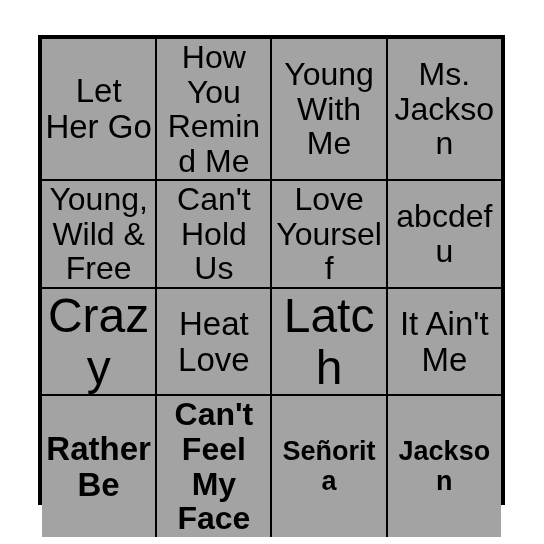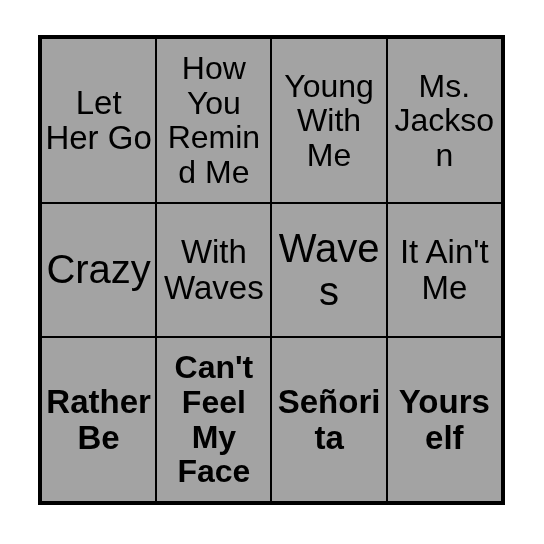--- a/index.html
+++ b/index.html
@@ -55,24 +55,24 @@
   .bingo-grid tr:first-child .bingo-cell { border-top-width: 0; }
   .bingo-grid tr:last-child  .bingo-cell { border-bottom-width: 0; font-weight: bold; }
   .bingo-grid .bingo-cell:first-child { border-left-width: 0; }
   .bingo-grid .bingo-cell:last-child  { border-right-width: 0; margin-top: 12px; }
 
   .cell-text {
     display: block;
   }
 
   
-  .size-xl   .cell-text { font-size: 40px; }
+  .size-xl   .cell-text { font-size: 48px; }
   .size-lg   .cell-text { font-size: 33px; }
   .size-md   .cell-text { font-size: 32px; }
-  .size-sm   .cell-text { font-size: 33px; }
+  .size-sm   .cell-text { font-size: 27px; }
 </style>
 </head>
 <body>
 
 <div id="bingo-card">
   <table class="bingo-grid">
     <tbody>
       <tr>
         <td class="bingo-cell size-lg">
             <span class="cell-text">Let Her Go</span>
@@ -81,42 +81,56 @@
             <span class="cell-text">How You Remind Me</span>
           </td>
         <td class="bingo-cell size-md">
             <span class="cell-text">Young With Me</span>
           </td>
         <td class="bingo-cell size-md">
             <span class="cell-text">Ms. Jackson</span>
           </td>
       </tr>
       <tr>
+        <td class="bingo-cell size-md">
+            <span class="cell-text">Young, Wild &amp; Free</span>
+          </td>
+        <td class="bingo-cell size-md">
+            <span class="cell-text">Can't Hold Us</span>
+          </td>
+        <td class="bingo-cell size-md">
+            <span class="cell-text">Love Yourself</span>
+          </td>
+        <td class="bingo-cell size-md">
+            <span class="cell-text">abcdefu</span>
+          </td>
+      </tr>
+      <tr>
         <td class="bingo-cell size-xl">
             <span class="cell-text">Crazy</span>
           </td>
         <td class="bingo-cell size-lg">
-            <span class="cell-text">With Waves</span>
+            <span class="cell-text">Heat Love</span>
           </td>
         <td class="bingo-cell size-xl">
-            <span class="cell-text">Waves</span>
+            <span class="cell-text">Latch</span>
           </td>
         <td class="bingo-cell size-lg">
             <span class="cell-text">It Ain't Me</span>
           </td>
       </tr>
       <tr>
         <td class="bingo-cell size-lg">
             <span class="cell-text">Rather Be</span>
           </td>
         <td class="bingo-cell size-md">
             <span class="cell-text">Can't Feel My Face</span>
           </td>
         <td class="bingo-cell size-sm">
             <span class="cell-text">Señorita</span>
           </td>
         <td class="bingo-cell size-sm">
-            <span class="cell-text">Yourself</span>
+            <span class="cell-text">Jackson</span>
           </td>
       </tr>
     </tbody>
   </table>
 </div>
 
 </body></html>

